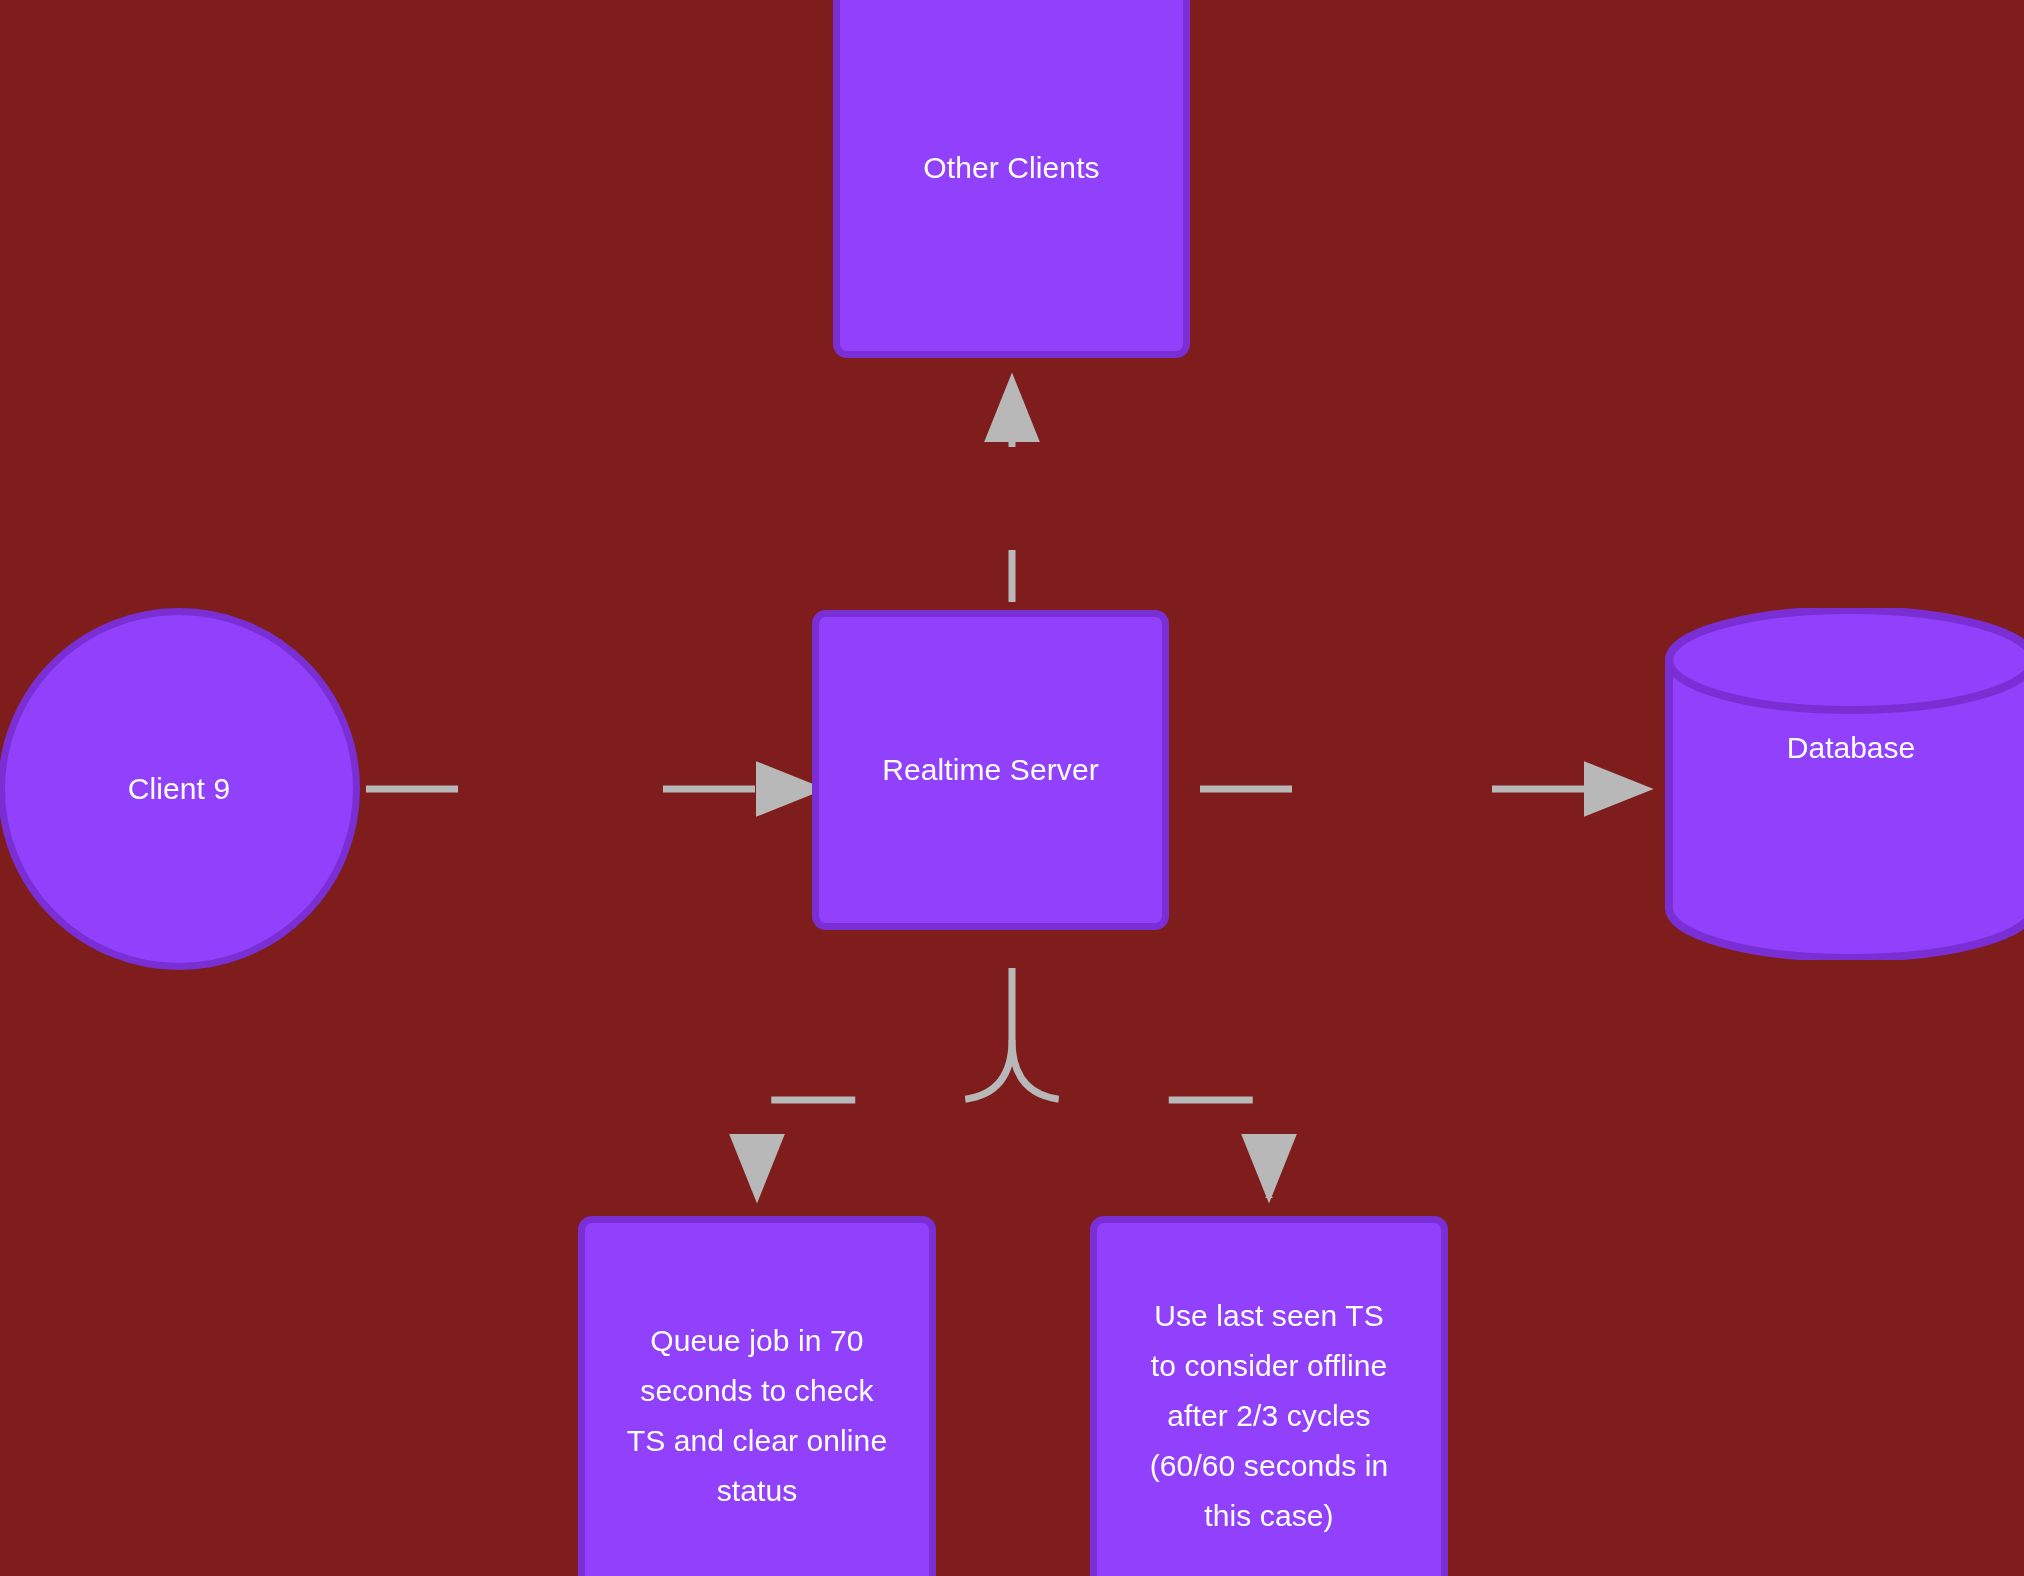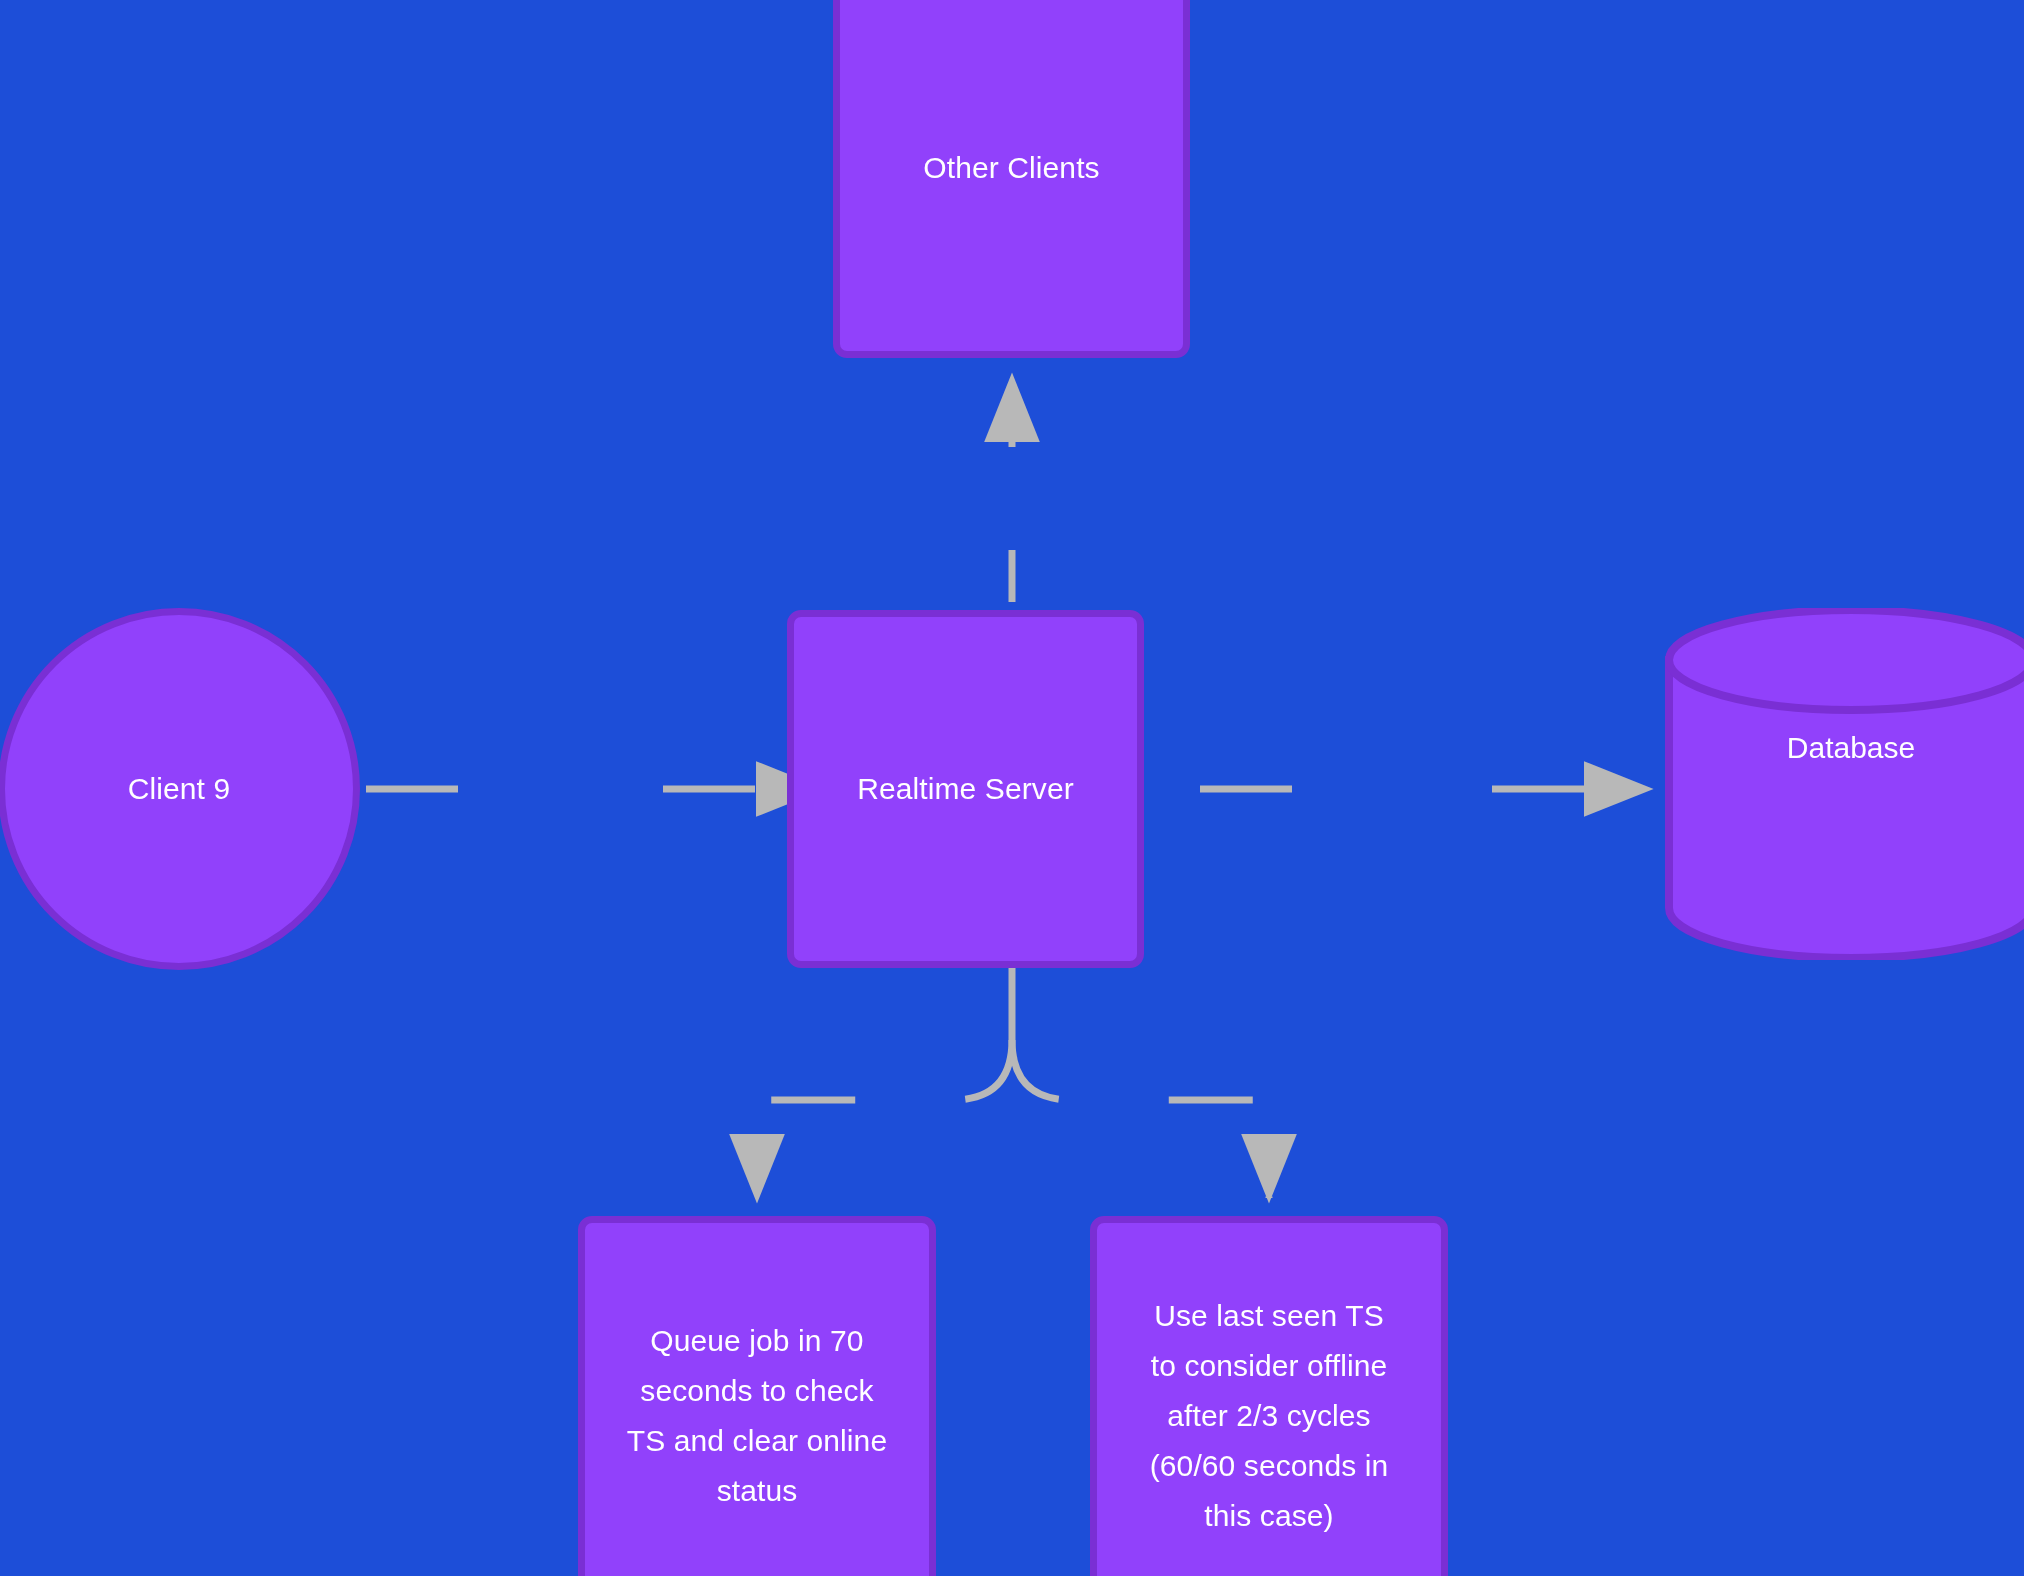--- a/index.html
+++ b/index.html
@@ -11,21 +11,21 @@
   body {
     width: 2024px;
     height: 1576px;
     overflow: hidden;
     font-family: "Liberation Sans", sans-serif;
   }
   #canvas {
     position: relative;
     width: 2024px;
     height: 1576px;
-    background: #1d4ed8;
+    background: #7f1d1d;
   }
   #edges {
     position: absolute;
     left: 0;
     top: 0;
     width: 2024px;
     height: 1576px;
   }
   .node {
     position: absolute;
@@ -115,21 +115,21 @@
   </svg>
 
   <div class="node node-rect" style="left:833px; top:-22px; width:357px; height:380px;">
     <span class="node-label single">Other Clients</span>
   </div>
 
   <div class="node node-circle" style="left:-2px; top:608px; width:362px; height:362px;">
     <span class="node-label single">Client 9</span>
   </div>
 
-  <div class="node node-rect" style="left:787px; top:610px; width:357px; height:358px;">
+  <div class="node node-rect" style="left:812px; top:610px; width:357px; height:320px;">
     <span class="node-label single">Realtime Server</span>
   </div>
 
   <div class="node-cylinder" style="left:1665px; top:608px; width:372px; height:352px;">
     <svg class="cyl-svg" width="372" height="352" viewBox="0 0 372 352" xmlns="http://www.w3.org/2000/svg">
       <path d="M 4,52 L 4,300 A 182,50 0 0 0 368,300 L 368,52 Z" fill="#9141fb" stroke="#7a2fd4" stroke-width="8"></path>
       <ellipse cx="186" cy="52" rx="182" ry="50" fill="#9141fb" stroke="#7a2fd4" stroke-width="8"></ellipse>
     </svg>
     <div class="cyl-label" style="top:123px;">Database</div>
   </div>

